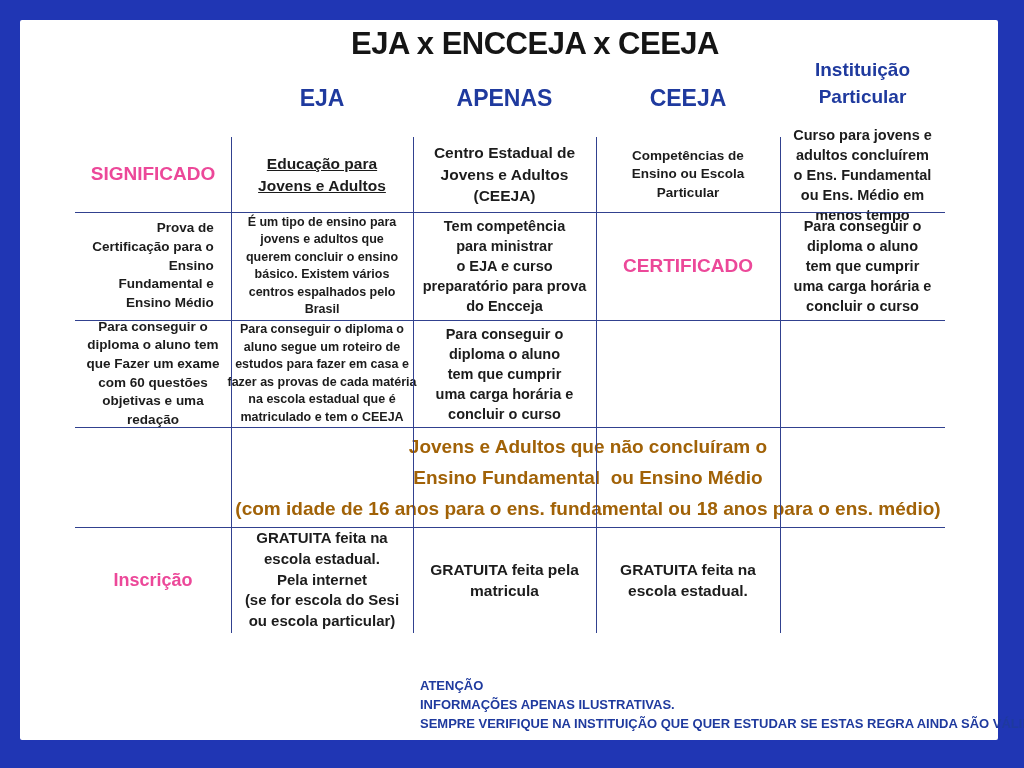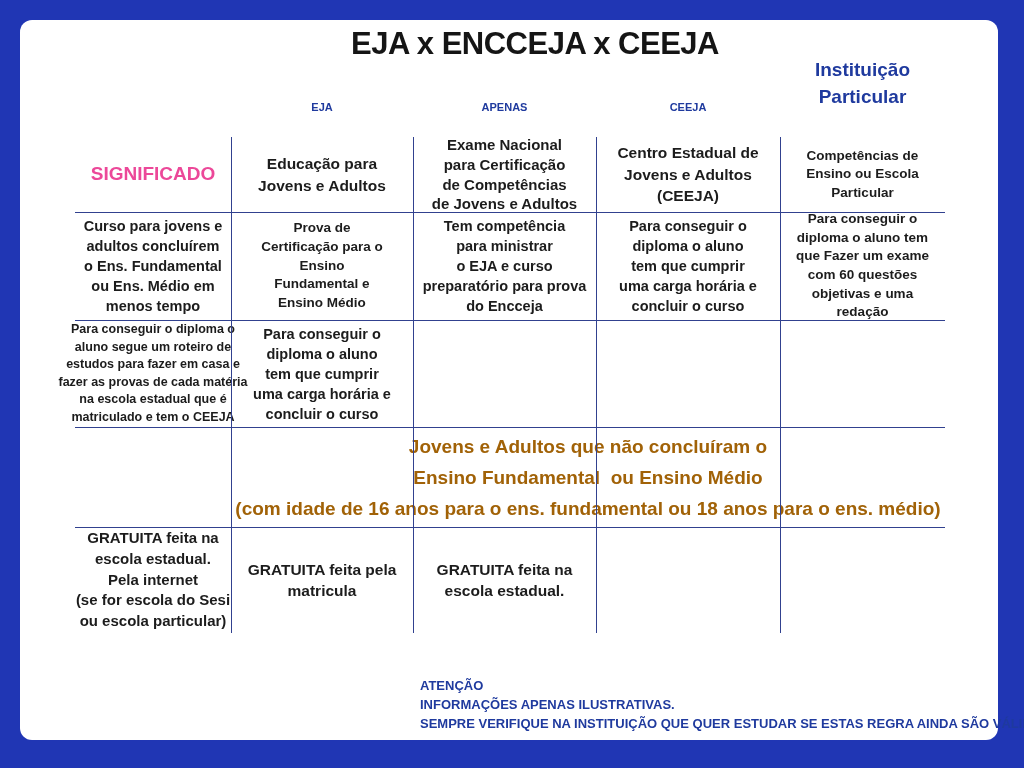--- a/index.html
+++ b/index.html
@@ -4,50 +4,50 @@
 <style>
   html,body{margin:0;padding:0;}
   body{
     width:1024px;height:768px;overflow:hidden;
     background:#2036b4;
     font-family:"Liberation Sans", sans-serif;
     position:relative;
   }
   .card{
     position:absolute;left:20px;top:20px;width:978px;height:720px;
-    background:#ffffff;border-radius:12px;
+    background:#ffffff;border-radius:2px;
   }
   .title{
     position:absolute;left:0;top:6px;width:100%;
     text-align:center;transform:translateX(26px);
     font-size:31px;font-weight:800;letter-spacing:-0.5px;color:#151515;
     margin:0;white-space:pre;
   }
   .tbl{
     position:absolute;left:55px;top:0;width:870px;height:613px;
     display:grid;
     grid-template-columns:156px 182px 183px 184px 165px;
     grid-template-rows:117px 75px 108px 107px 100px 106px;
   }
   .cell{
     display:flex;align-items:center;justify-content:center;
     text-align:center;font-weight:700;color:#1c1c1c;
     white-space:pre;line-height:1.38;
   }
   .colhead{
     align-items:flex-end;padding-bottom:22px;
-    color:#1f3a9e;font-size:11px;
+    color:#1f3a9e;font-size:23px;
   }
   .colhead.last{font-size:19px;line-height:1.45;padding-bottom:26px;}
   .rowlabel{color:#ec4899;font-size:19px;}
   .rowlabel.mixed{font-size:18px;}
   
-  .r1.c1{font-size:15.5px;} .r1.c2{font-size:15px;line-height:1.32;}
+  .r1.c1{font-size:15.5px;text-decoration:underline;} .r1.c2{font-size:15px;line-height:1.32;}
   .r1.c3{font-size:15.5px;} .r1.c4{font-size:13.5px;}
-  .r2.c1{font-size:14.5px;} .r2.c2{font-size:13.5px;}
+  .r2.c1{font-size:14.5px;} .r2.c2{font-size:13.5px;text-align:right;}
   .r2.c3{font-size:12.5px;line-height:1.4;} .r2.c4{font-size:14.5px;}
   .r3.c1{font-size:14.5px;} .r3.c2{font-size:13.5px;}
   .r3.c3{font-size:12.5px;line-height:1.4;} .r3.c4{font-size:14.5px;}
   .r5.c1{font-size:15px;} .r5.c2{font-size:15.5px;}
   .r5.c3{font-size:15.5px;} .r5.c4{font-size:13.5px;}
   .highlight{
     grid-column:2/6;
     color:#a16207;font-size:19px;line-height:31px;font-weight:700;
   }
   .vline{position:absolute;width:1px;top:117px;height:496px;background:#31418f;}
@@ -70,47 +70,50 @@
     <div class="cell"></div>
     <div class="cell colhead">EJA</div>
     <div class="cell colhead">APENAS</div>
     <div class="cell colhead">CEEJA</div>
     <div class="cell colhead last">Instituição
 Particular</div>
 
     <div class="cell rowlabel">SIGNIFICADO</div>
     <div class="cell r1 c1">Educação para
 Jovens e Adultos</div>
-    <div class="cell r1 c2">Exame Nacional
-para Certificação
-de Competências
-de Jovens e Adultos</div>
     <div class="cell r1 c3">Centro Estadual de
 Jovens e Adultos
 (CEEJA)</div>
     <div class="cell r1 c4">Competências de
 Ensino ou Escola
 Particular</div>
 
     <div class="cell r2 c1">Curso para jovens e
 adultos concluírem
 o Ens. Fundamental
 ou Ens. Médio em
 menos tempo</div>
     <div class="cell r2 c2">Prova de
 Certificação para o
 Ensino
 Fundamental e
 Ensino Médio</div>
+    <div class="cell r2 c3">É um tipo de ensino para
+jovens e adultos que
+querem concluir o ensino
+básico. Existem vários
+centros espalhados pelo
+Brasil</div>
     <div class="cell r2 c4">Tem competência
 para ministrar
 o EJA e curso
 preparatório para prova
 do Encceja</div>
 
+    <div class="cell rowlabel">CERTIFICADO</div>
     <div class="cell r3 c1">Para conseguir o
 diploma o aluno
 tem que cumprir
 uma carga horária e
 concluir o curso</div>
     <div class="cell r3 c2">Para conseguir o
 diploma o aluno tem
 que Fazer um exame
 com 60 questões
 objetivas e uma
@@ -124,20 +127,21 @@
     <div class="cell r3 c4">Para conseguir o
 diploma o aluno
 tem que cumprir
 uma carga horária e
 concluir o curso</div>
 
     <div class="cell highlight">Jovens e Adultos que não concluíram o
 Ensino Fundamental  ou Ensino Médio
 (com idade de 16 anos para o ens. fundamental ou 18 anos para o ens. médio)</div>
 
+    <div class="cell rowlabel mixed">Inscrição</div>
     <div class="cell r5 c1">GRATUITA feita na
 escola estadual.
 Pela internet
 (se for escola do Sesi
 ou escola particular)</div>
     <div class="cell r5 c2">GRATUITA feita pela
 matricula</div>
     <div class="cell r5 c3">GRATUITA feita na
 escola estadual.</div>
   </div>

